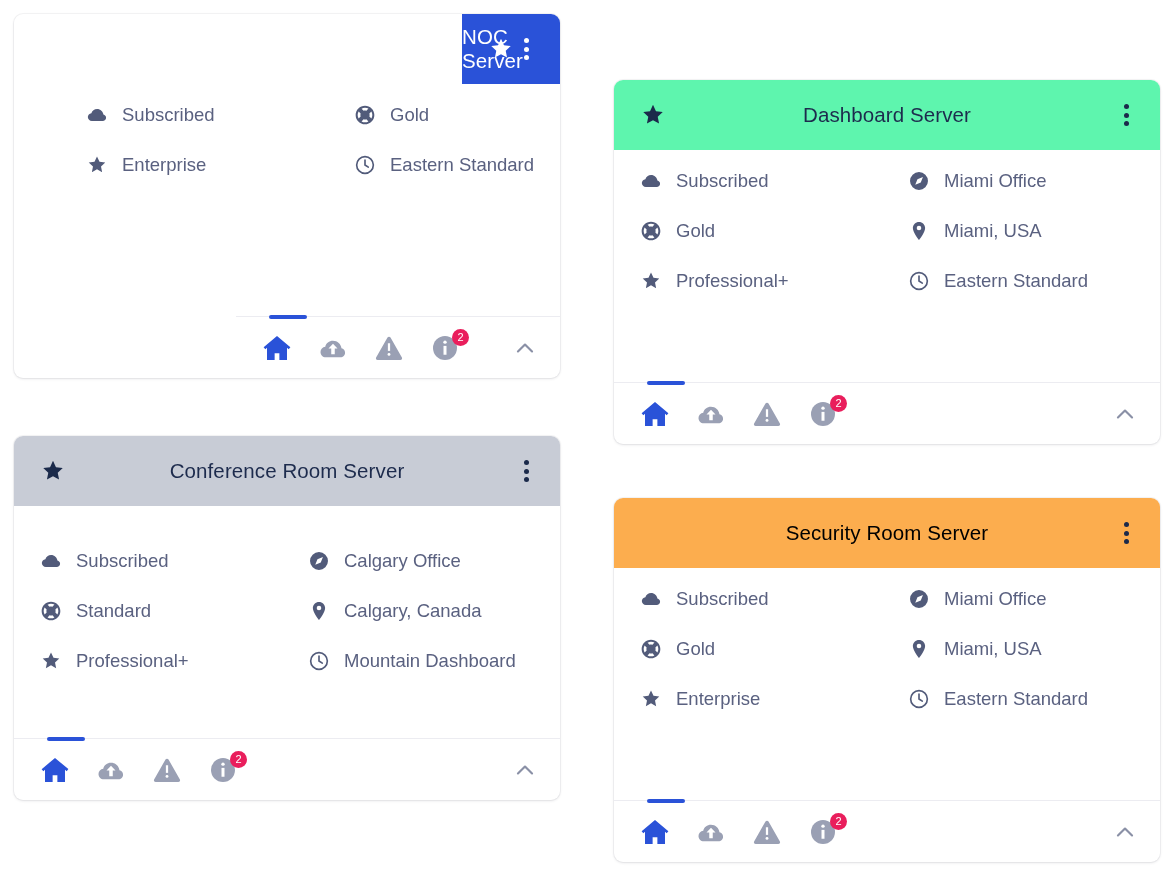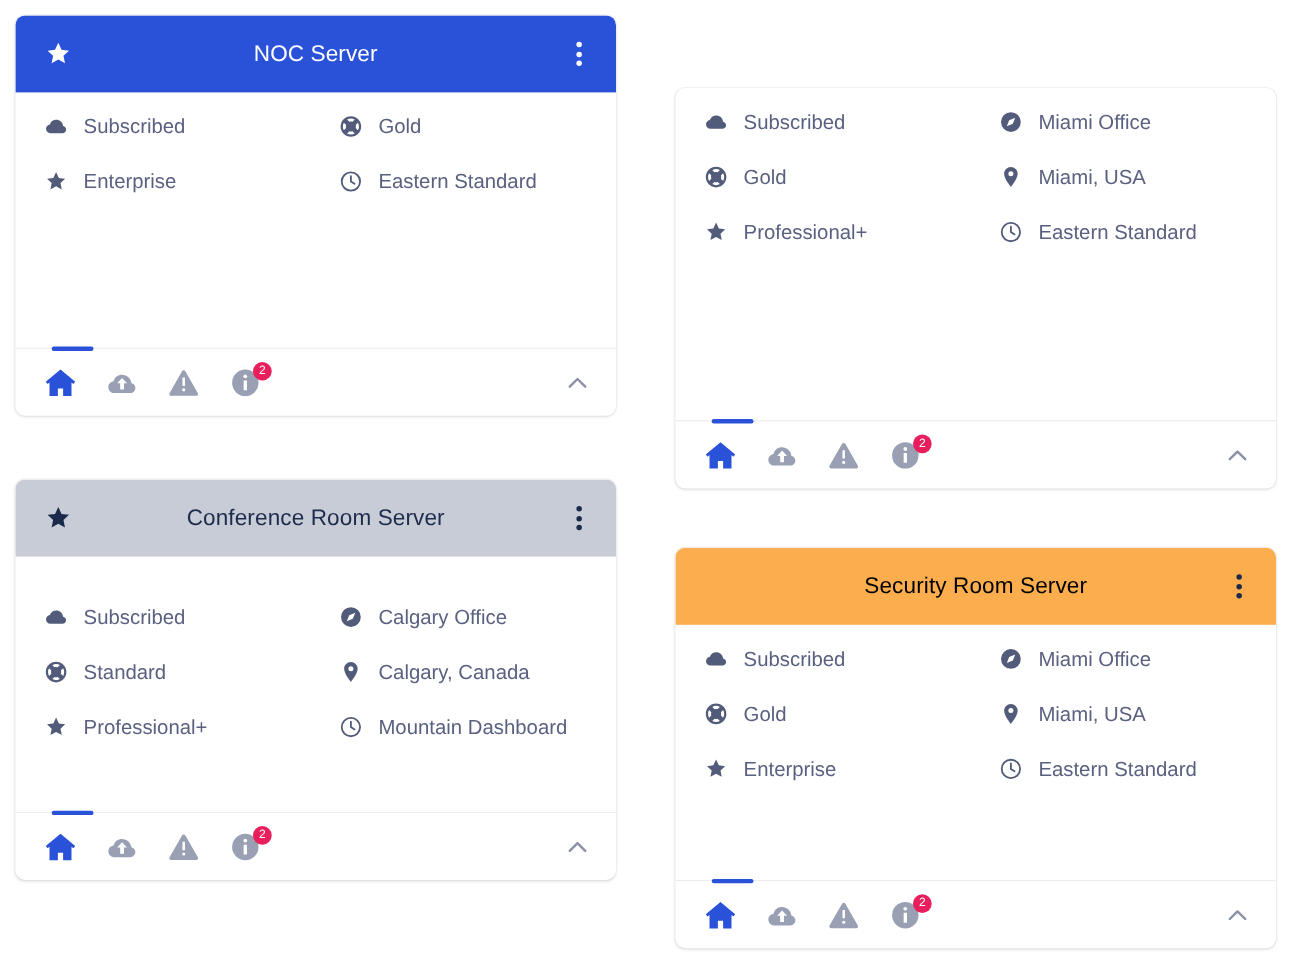--- a/index.html
+++ b/index.html
@@ -28,21 +28,21 @@
     position: absolute;
     width: 546px;
     background: #ffffff;
     border-radius: 9px;
     box-shadow: 0 1px 3px rgba(16,24,40,0.10), 0 0 0 1px rgba(16,24,40,0.045);
     overflow: hidden;
     display: flex;
     flex-direction: column;
   }
 
-  .card-noc        { left: 14px;  top: 14px;  height: 364px; }
+  .card-noc        { left: 14px;  top: 14px;  height: 364px; align-items: flex-end; }
   .card-conference { left: 14px;  top: 436px; height: 364px; gap: 24px; }
   .card-dashboard  { left: 614px; top: 80px;  height: 364px; }
   .card-security   { left: 614px; top: 498px; height: 364px; }
 
   
   .card-header {
     position: relative;
     height: 70px;
     flex: 0 0 70px;
     display: flex;
@@ -269,20 +269,31 @@
         </span>
         <div class="footer-spacer"></div>
         <span class="collapse-btn">
           <svg viewBox="0 0 24 24">
             <path fill="none" stroke="currentColor" stroke-width="2" stroke-linecap="round" stroke-linejoin="round" d="M5.5 15.2L12 8.8l6.5 6.4"></path>
           </svg>
         </span>
       </div>
     </div>
     <div class="card card-dashboard">
+      <div class="card-header hdr-green">
+        <svg viewBox="0 0 24 24" class="header-star">
+          <path fill="currentColor" d="M12 2.6l2.73 5.9 6.27.77-4.63 4.3 1.23 6.33L12 16.76 6.4 19.9l1.23-6.33L3 9.27l6.27-.77z"></path>
+        </svg>
+        <div class="card-title">Dashboard Server</div>
+        <div class="menu-dots">
+          <i></i>
+          <i></i>
+          <i></i>
+        </div>
+      </div>
       <div class="card-body">
         <div class="info-grid">
           <div class="info-cell">
             <span class="info-icon"><svg viewBox="0 0 24 24">
                 <path fill="currentColor" d="M6.4 18.6c-2.43 0-4.4-1.94-4.4-4.33 0-2.2 1.68-4.03 3.86-4.3C6.6 7.3 9.12 5.4 12.1 5.4c3.6 0 6.56 2.72 6.87 6.18 1.72.35 2.93 1.82 2.93 3.55 0 2-1.64 3.47-3.7 3.47z"></path>
               </svg></span>
             <span class="info-text">Subscribed</span>
           </div>
           <div class="info-cell">
             <span class="info-icon"><svg viewBox="0 0 24 24">

